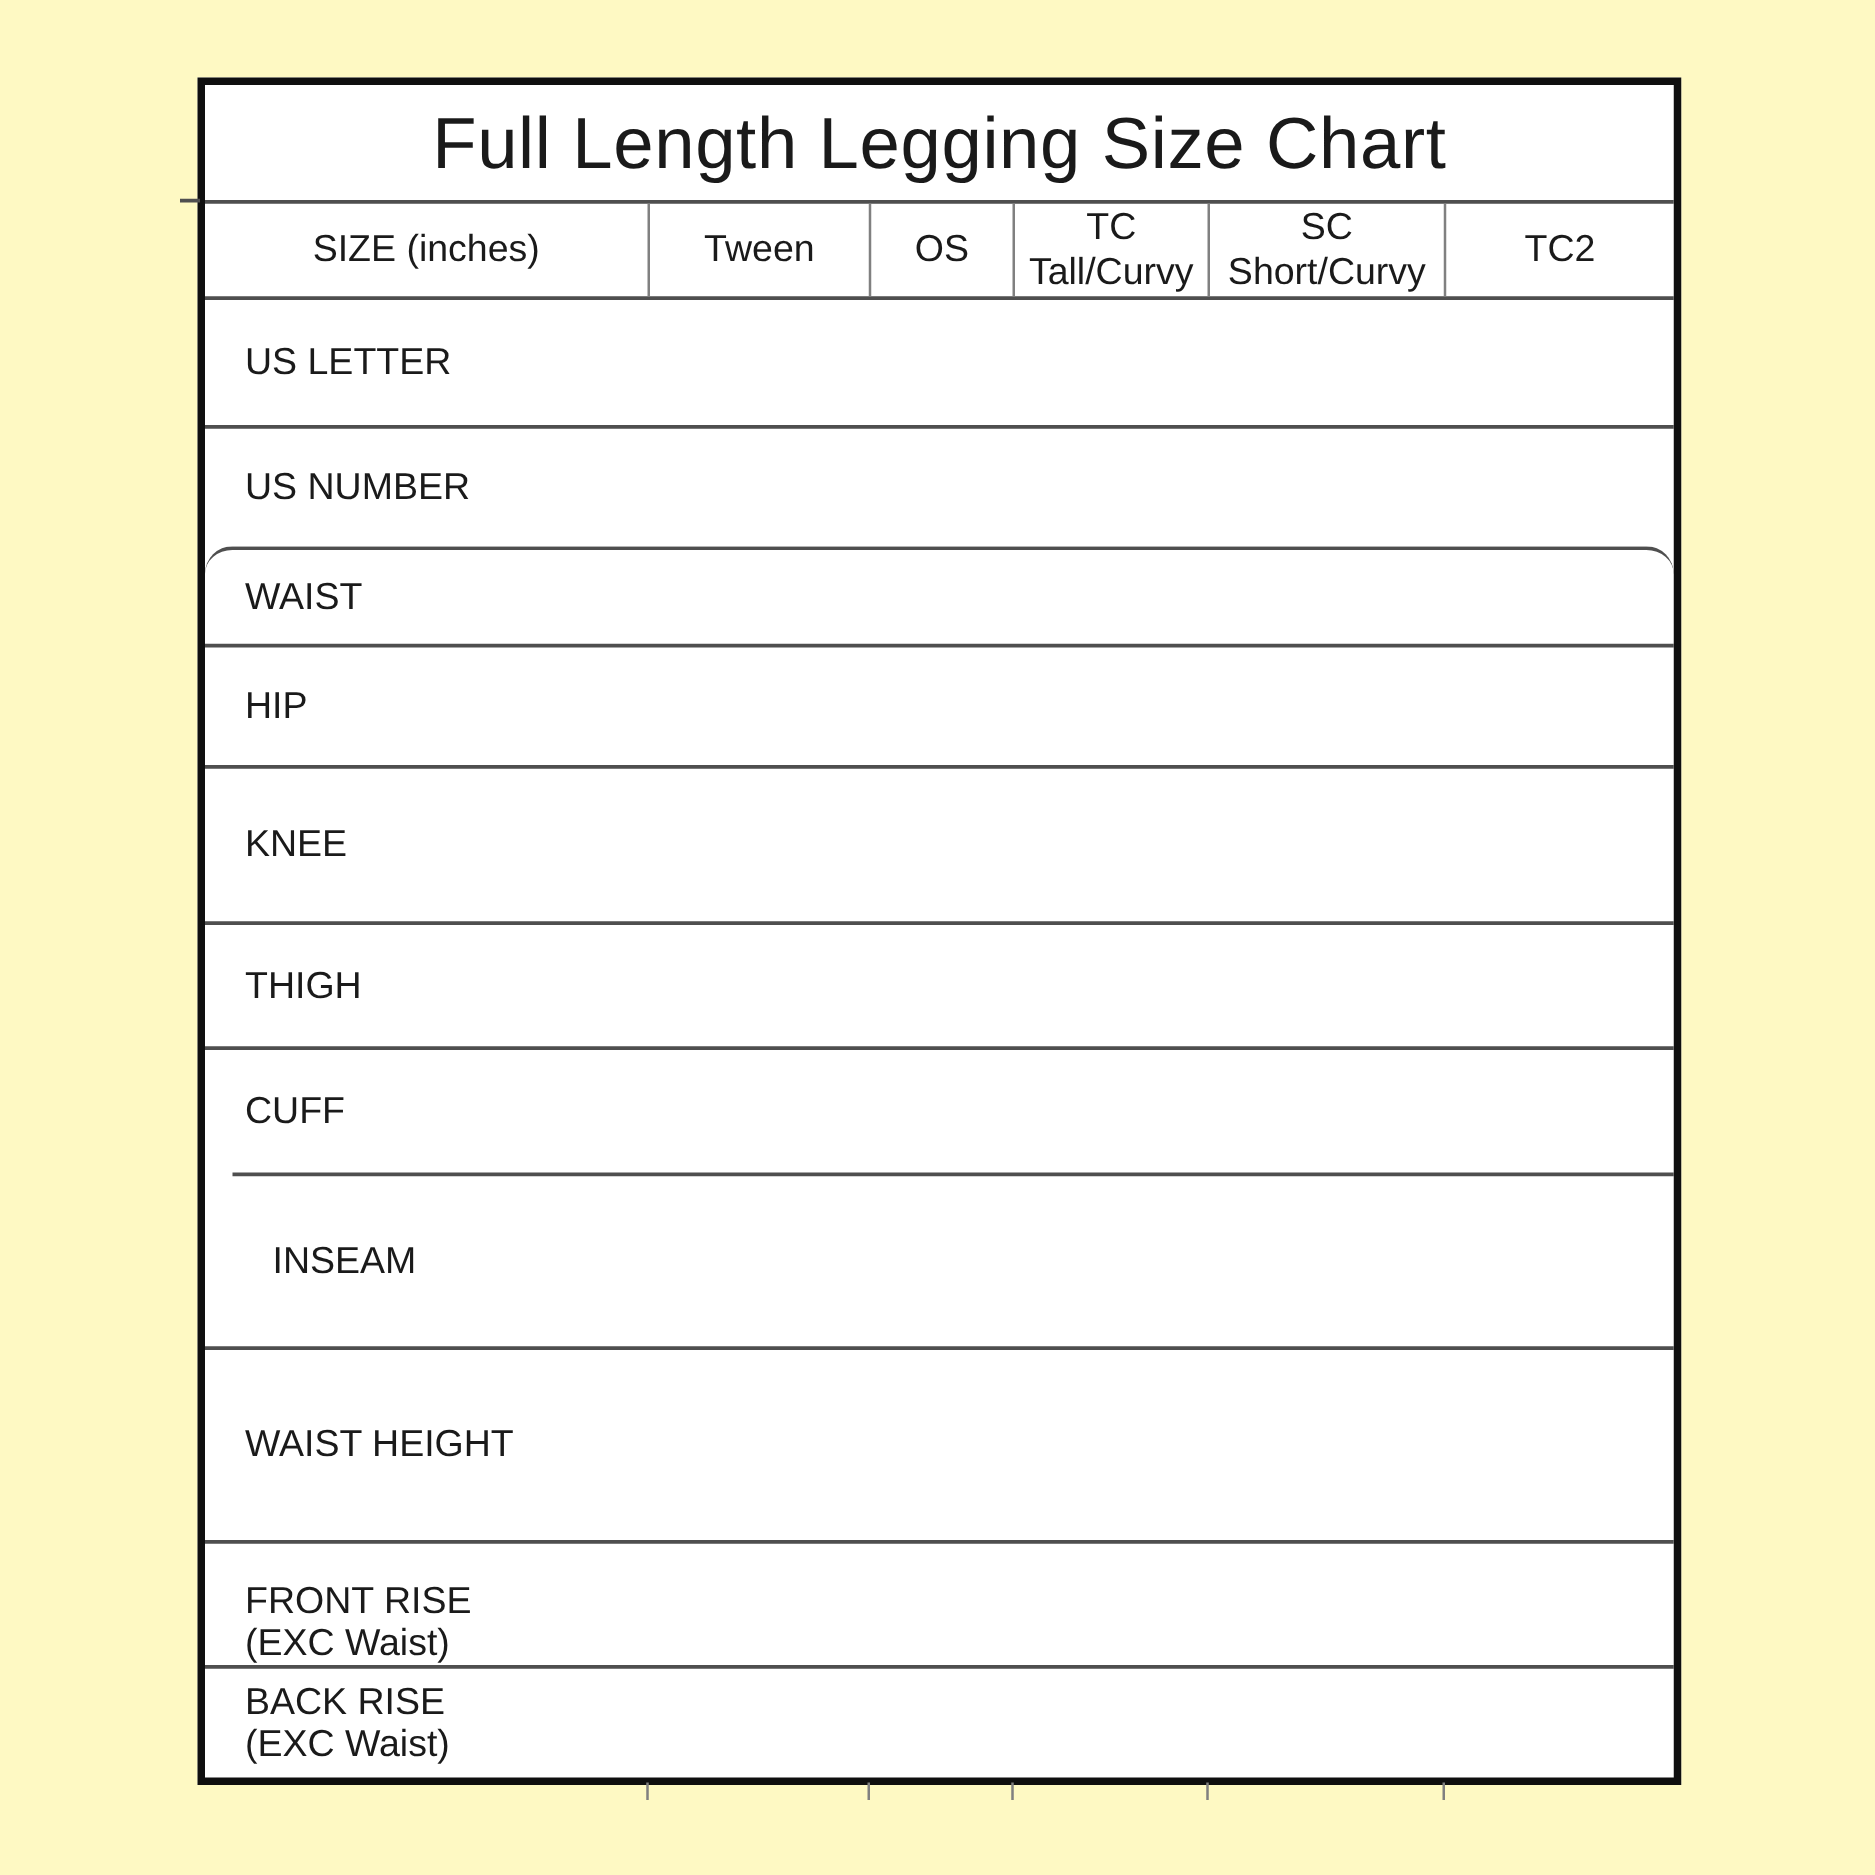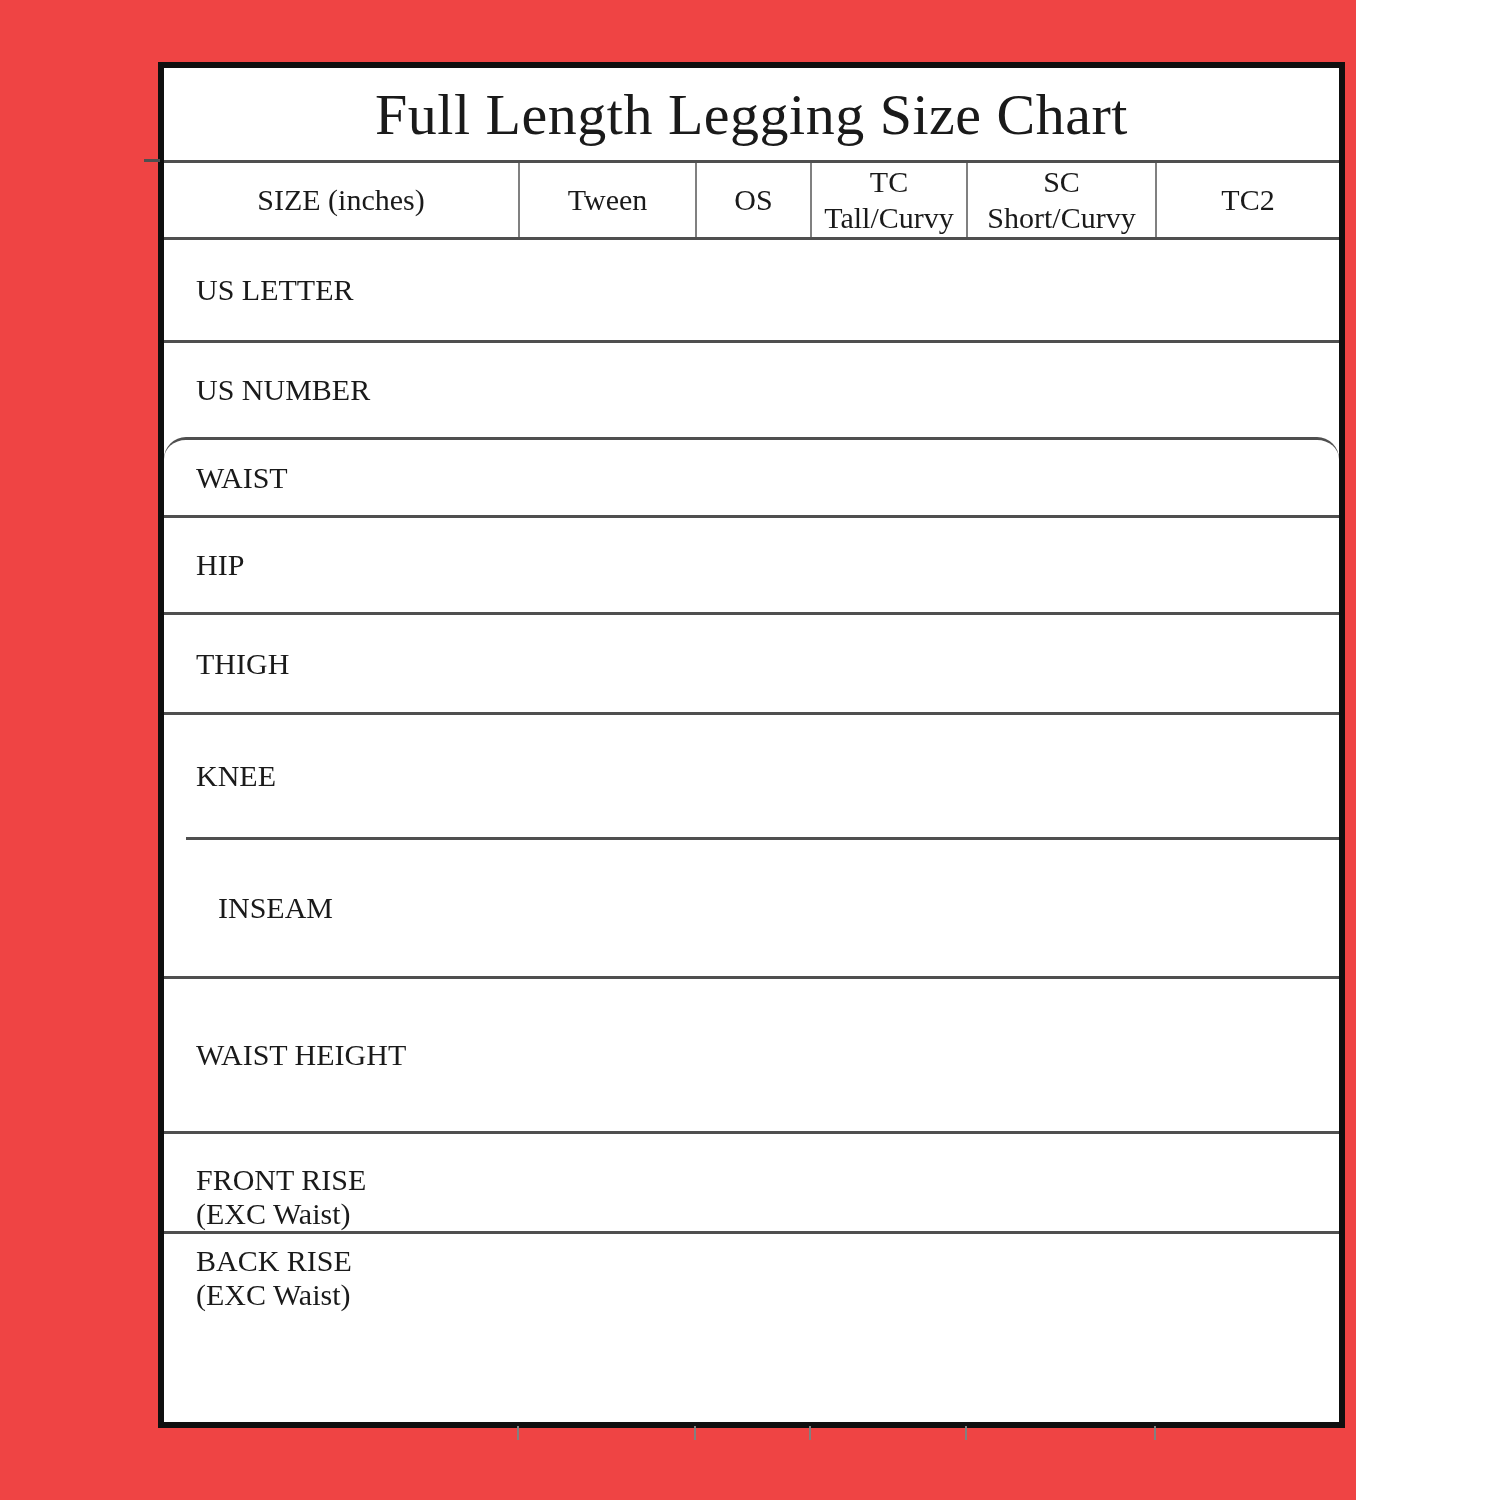--- a/index.html
+++ b/index.html
@@ -1,20 +1,20 @@
 <!DOCTYPE html>
 <html><head>
 <meta charset="utf-8">
 <style>
   html,body{margin:0;padding:0;background:#ffffff;}
   .canvas{
     position:relative;
-    width:1356px;height:1500px;
-    background:#ef4444;
-    font-family:Liberation Serif, serif;
+    width:1500px;height:1500px;
+    background:#fef9c3;
+    font-family:Liberation Sans, sans-serif;
     color:#1a1a1a;
     overflow:hidden;
   }
   .frame{
     position:absolute;
     left:158px;top:62px;
     width:1187px;height:1366px;
     border:6px solid #0f0f0f;
     box-sizing:border-box;
     background:#ffffff;
@@ -105,28 +105,33 @@
         <div class="row" style="height: 78px; border-radius: 22px;">
           <div class="cell label-cell" style="width: 354px;">
             <span>WAIST</span>
           </div>
         </div>
         <div class="row" style="height: 97px;">
           <div class="cell label-cell" style="width: 354px;">
             <span>HIP</span>
           </div>
         </div>
+        <div class="row" style="height: 125px;">
+          <div class="cell label-cell" style="width: 354px;">
+            <span>KNEE</span>
+          </div>
+        </div>
         <div class="row" style="height: 100px;">
           <div class="cell label-cell" style="width: 354px;">
             <span>THIGH</span>
           </div>
         </div>
-        <div class="row" style="height: 125px;">
+        <div class="row" style="height: 101px;">
           <div class="cell label-cell" style="width: 354px;">
-            <span>KNEE</span>
+            <span>CUFF</span>
           </div>
         </div>
         <div class="row" style="height: 139px; margin-left: 22px;">
           <div class="cell label-cell" style="width: 354px;">
             <span>INSEAM</span>
           </div>
         </div>
         <div class="row" style="height: 155px;">
           <div class="cell label-cell" style="width: 354px;">
             <span>WAIST HEIGHT</span>

